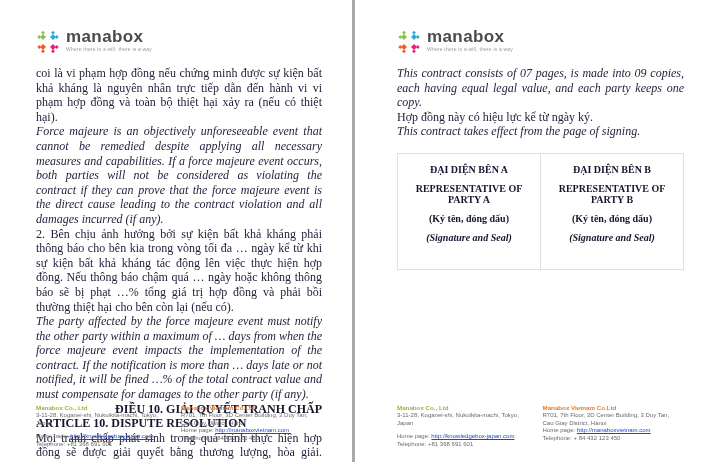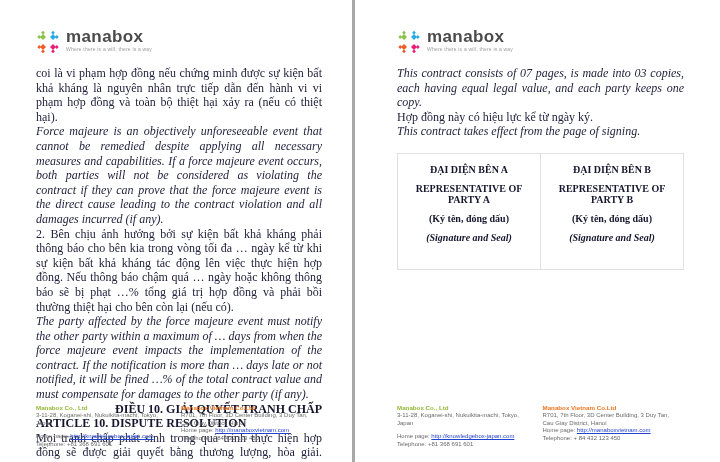--- a/index.html
+++ b/index.html
@@ -178,21 +178,21 @@
             <path d="M20.8 15.1 L22.7 17 L20.8 18.9 L18.9 17 Z"></path>
             <path d="M17 19.4 L18.9 21.3 L17 23.2 L15.1 21.3 Z"></path>
         </g>
       </svg>
       <div class="logo-text">
         <div class="brand">manabox</div>
         <div class="tagline">Where there is a will, there is a way</div>
       </div>
     </div>
 
-    <p class="para i">This contract consists of 07 pages, is made into 03 copies, each having equal legal value, and each party keeps one copy.</p>
+    <p class="para i">This contract consists of 07 pages, is made into 09 copies, each having equal legal value, and each party keeps one copy.</p>
     <p class="para">Hợp đồng này có hiệu lực kể từ ngày ký.</p>
     <p class="para i">This contract takes effect from the page of signing.</p>
 
     <table class="sig-table">
       <tbody>
       <tr>
         <td>
           <div class="sig-line">ĐẠI DIỆN BÊN A</div>
           <div class="sig-line">REPRESENTATIVE OF PARTY A</div>
           <div class="sig-line">(Ký tên, đóng dấu)</div>

